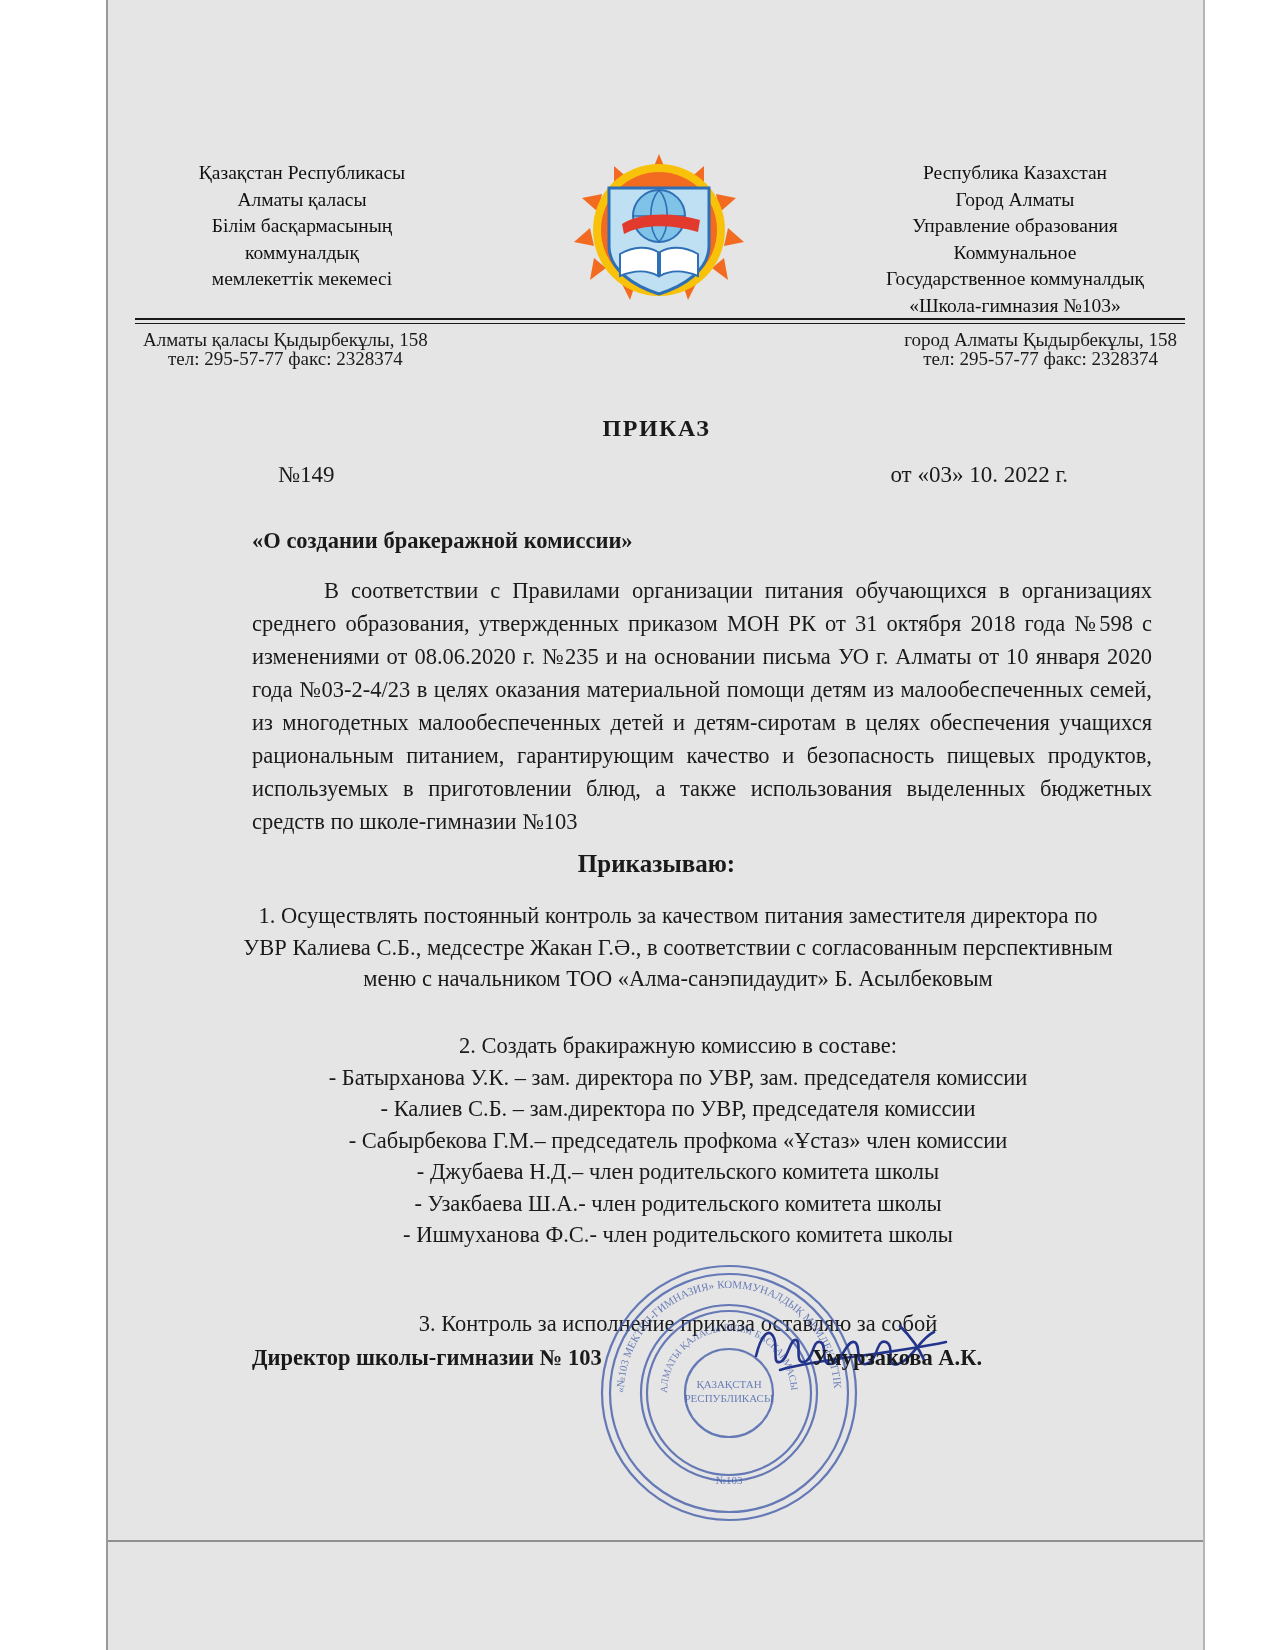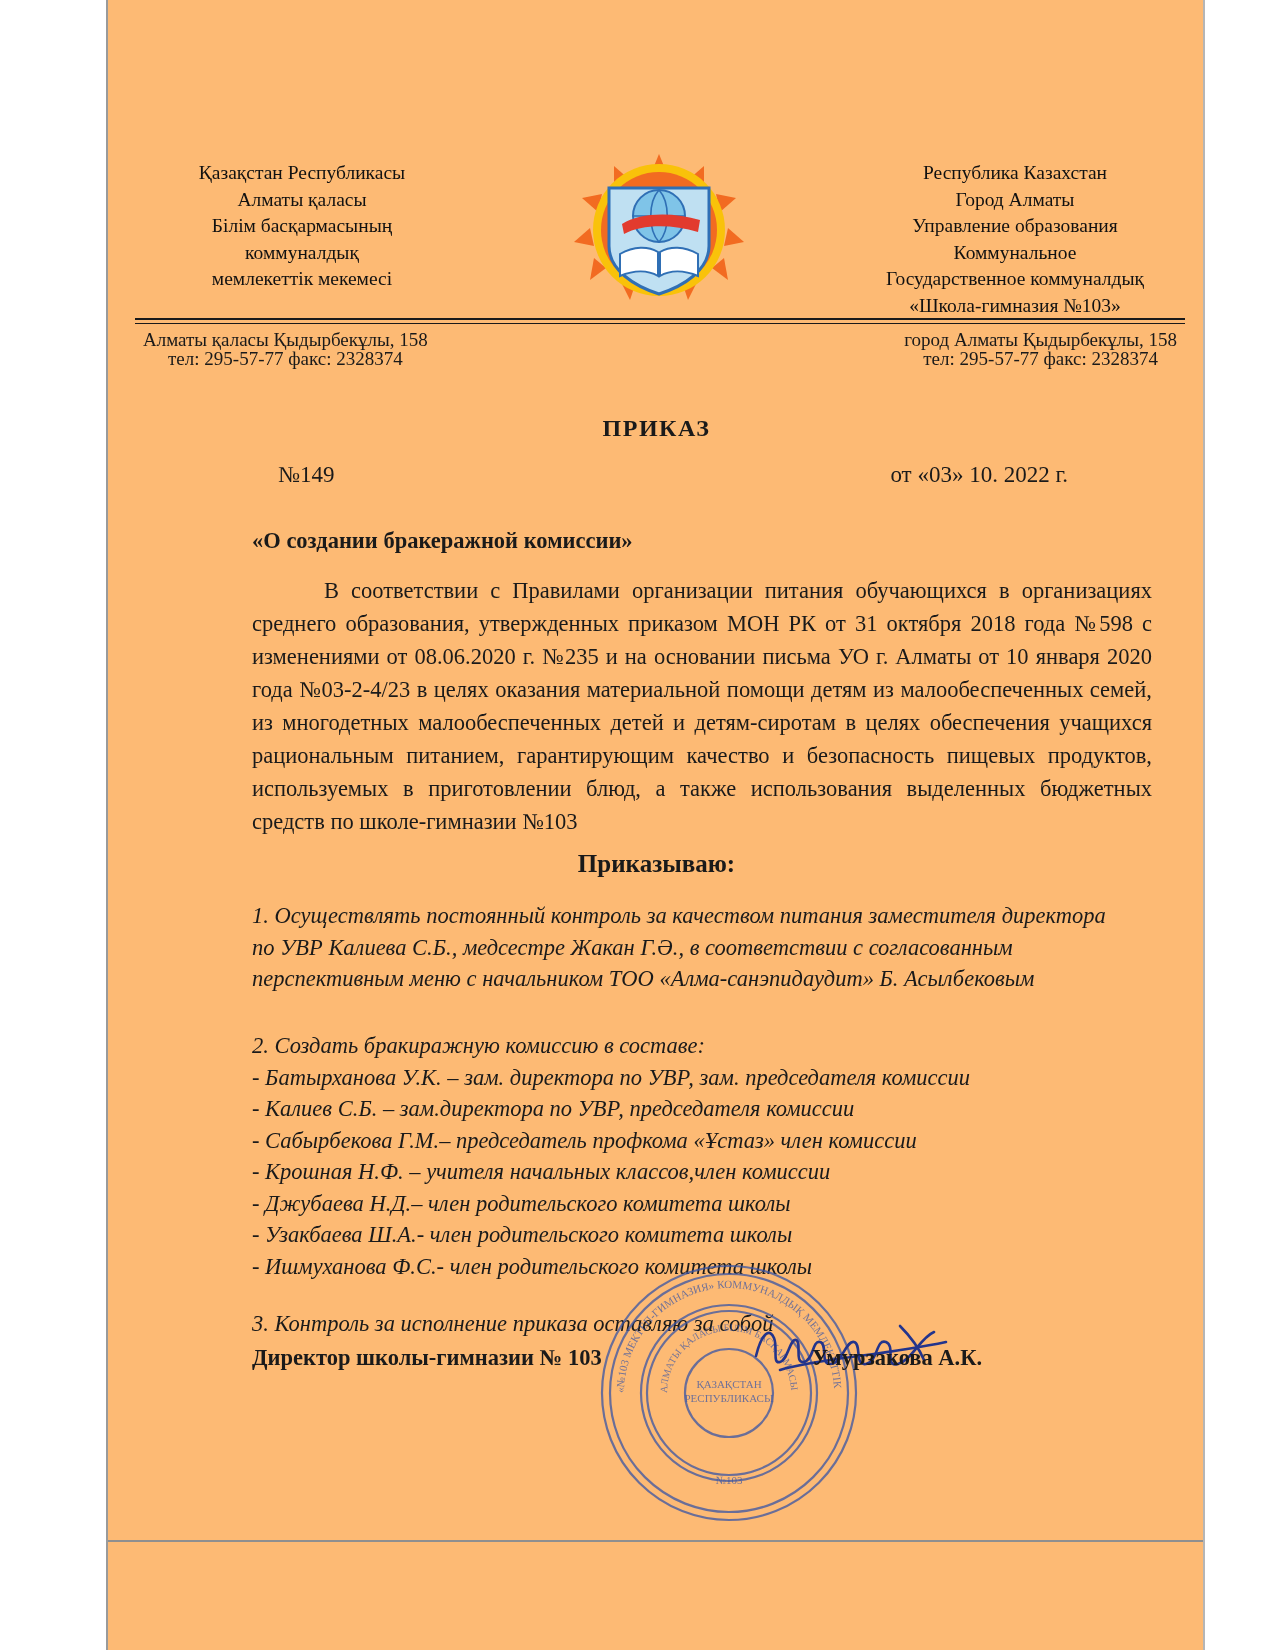--- a/index.html
+++ b/index.html
@@ -13,21 +13,21 @@
     position: relative;
     font-family: "Liberation Serif", serif;
     color: #1a1a1a;
     overflow: hidden;
   }
   .page {
     position: absolute;
     left: 0; top: 0;
     width: 1275px;
     height: 1650px;
-    background: #fdba74;
+    background: #e5e5e5;
   }
   
   .scan-edge-left {
     position: absolute;
     left: 0; top: 0;
     width: 108px;
     height: 1650px;
     background: #ffffff;
   }
   .scan-edge-left:after {
@@ -173,26 +173,25 @@
     position: absolute;
     left: 0;
     top: 850px;
     width: 1093px;
     text-align: center;
     font-size: 25px;
     font-weight: bold;
   }
   .item {
     position: absolute;
-    left: 142px;
+    left: 128px;
     width: 880px;
     font-size: 22.5px;
     line-height: 31.5px;
-    text-align: left;
-    font-style: italic;
+    text-align: center;
   }
   .item-1 { top: 900px; }
   .item-2 { top: 1030px; }
   .item-2 .lines div { white-space: nowrap; }
   .item-3 { top: 1265px; margin-top: 43px; }
 
   .signature-row {
     position: absolute;
     left: 142px;
     top: 1345px;
@@ -318,21 +317,20 @@
     <div class="order-word">Приказываю:</div>
 
     <div class="item item-1">1. Осуществлять постоянный контроль за качеством питания заместителя директора по УВР Калиева С.Б., медсестре Жакан Г.Ә., в соответствии с согласованным перспективным меню с начальником ТОО «Алма-санэпидаудит» Б. Асылбековым</div>
 
     <div class="item item-2">
       <div>2. Создать бракиражную комиссию в составе:</div>
       <div class="lines">
         <div>- Батырханова У.К. – зам. директора по УВР, зам. председателя комиссии</div>
         <div>- Калиев С.Б. – зам.директора по УВР, председателя комиссии</div>
         <div>- Сабырбекова Г.М.– председатель профкома «Ұстаз» член комиссии</div>
-        <div>- Крошная Н.Ф. – учителя начальных классов,член комиссии</div>
         <div>- Джубаева Н.Д.– член родительского комитета школы</div>
         <div>- Узакбаева Ш.А.- член родительского комитета школы</div>
         <div>- Ишмуханова Ф.С.- член родительского комитета школы</div>
       </div>
     </div>
 
     <div class="item item-3">3. Контроль за исполнение приказа оставляю за собой</div>
 
     <div class="stamp">
       <svg width="262" height="262" viewBox="0 0 262 262" xmlns="http://www.w3.org/2000/svg">

